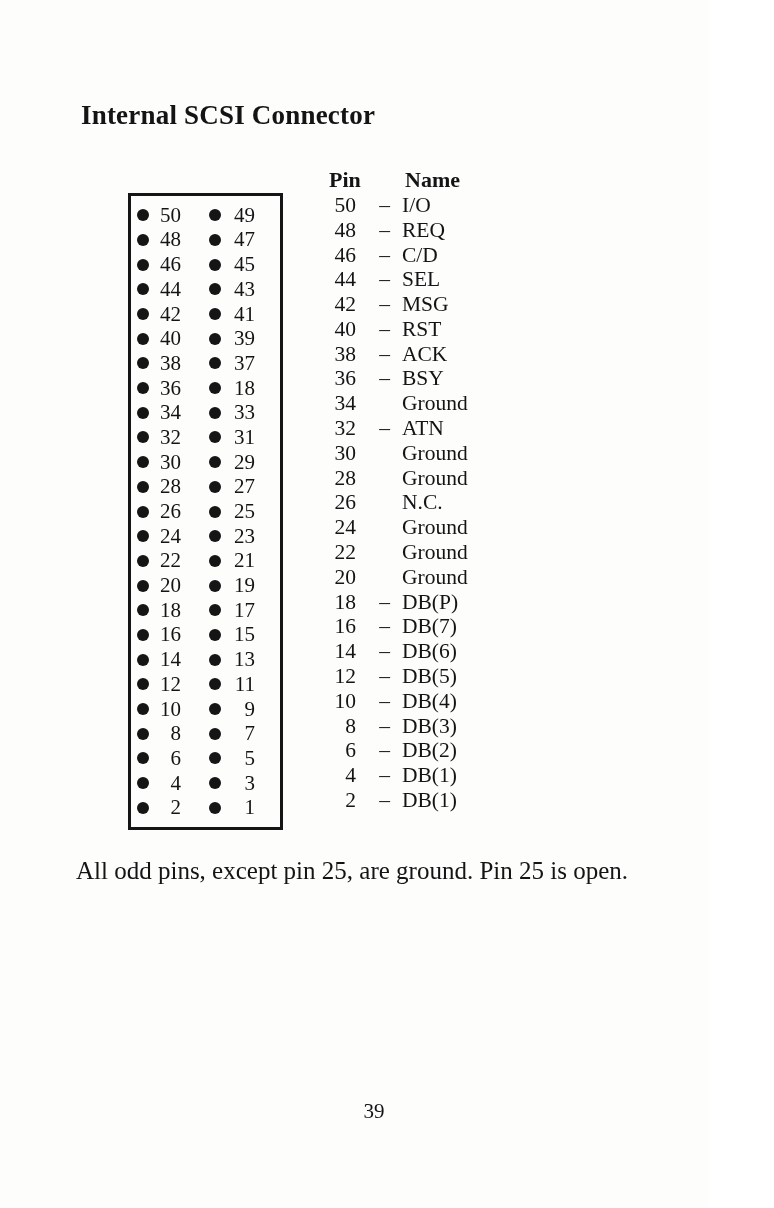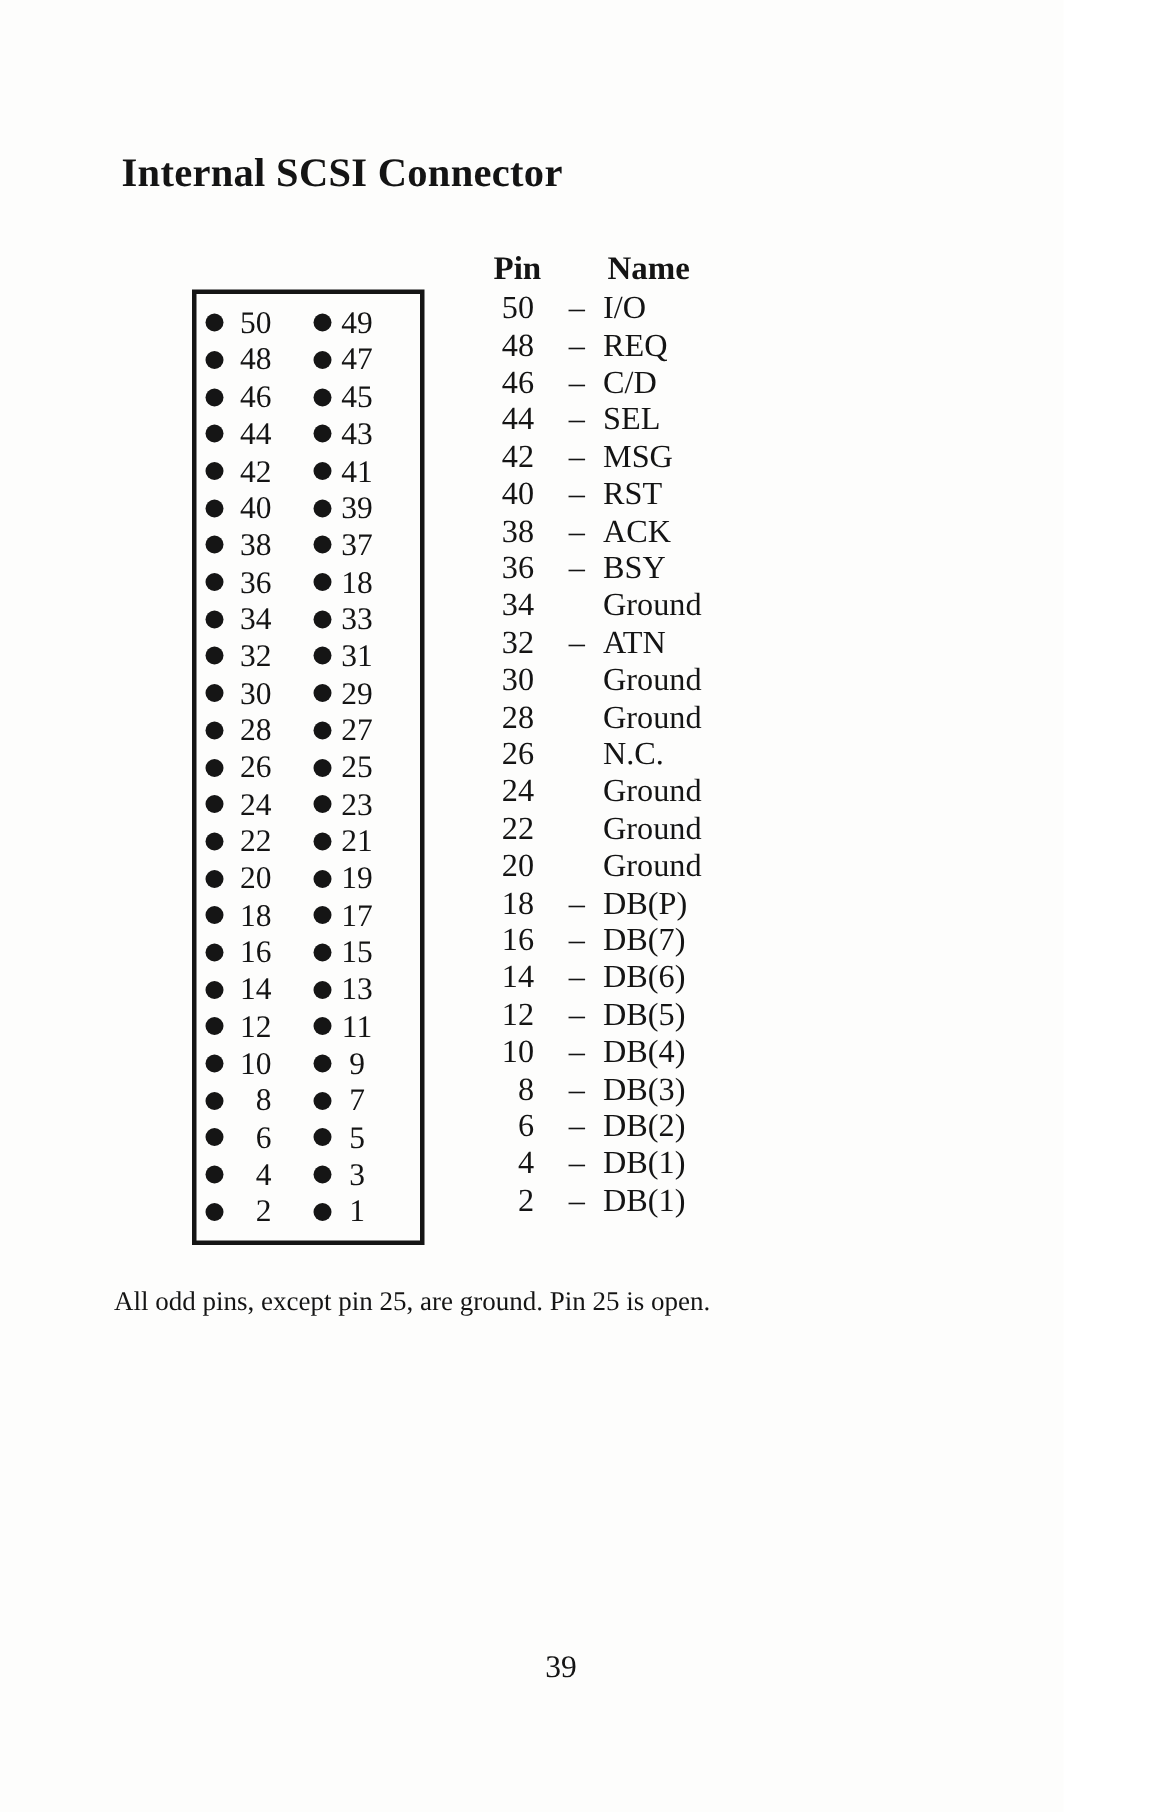--- a/index.html
+++ b/index.html
@@ -41,47 +41,47 @@
     padding-left: 6px;
     font-size: 21px;
   }
   .dot {
     width: 12px; height: 12px;
     border-radius: 50%;
     background: #151515;
     flex: none;
   }
   .cnum { width: 32px; text-align: right; flex: none; }
-  .cnum2 { width: 34px; text-align: center; }
+  .cnum2 { width: 34px; }
   .d2 { margin-left: 28px; }
   
   .pin-table { position: absolute; left: 329px; top: 166px; }
   .tbl-header {
     display: flex;
-    align-items: flex-start;
+    align-items: center;
     height: 27px;
     font-size: 22px;
     font-weight: bold;
   }
   .hdr-pin { width: 76px; }
   .trow {
     display: flex;
     align-items: center;
     height: 24.8px;
     font-size: 21.5px;
   }
   .tpin { width: 27px; text-align: right; flex: none; }
   .tsign { width: 21px; margin-left: 18px; text-align: center; flex: none; }
   .tname { margin-left: 7px; white-space: nowrap; }
   
   .note {
     position: absolute;
     left: 76px; top: 857px;
     margin: 0;
-    font-size: 18px;
+    font-size: 25px;
     white-space: nowrap;
   }
   
   .page-num {
     position: absolute;
     left: 0; top: 1099px;
     width: 748px;
     text-align: center;
     font-size: 21px;
   }

